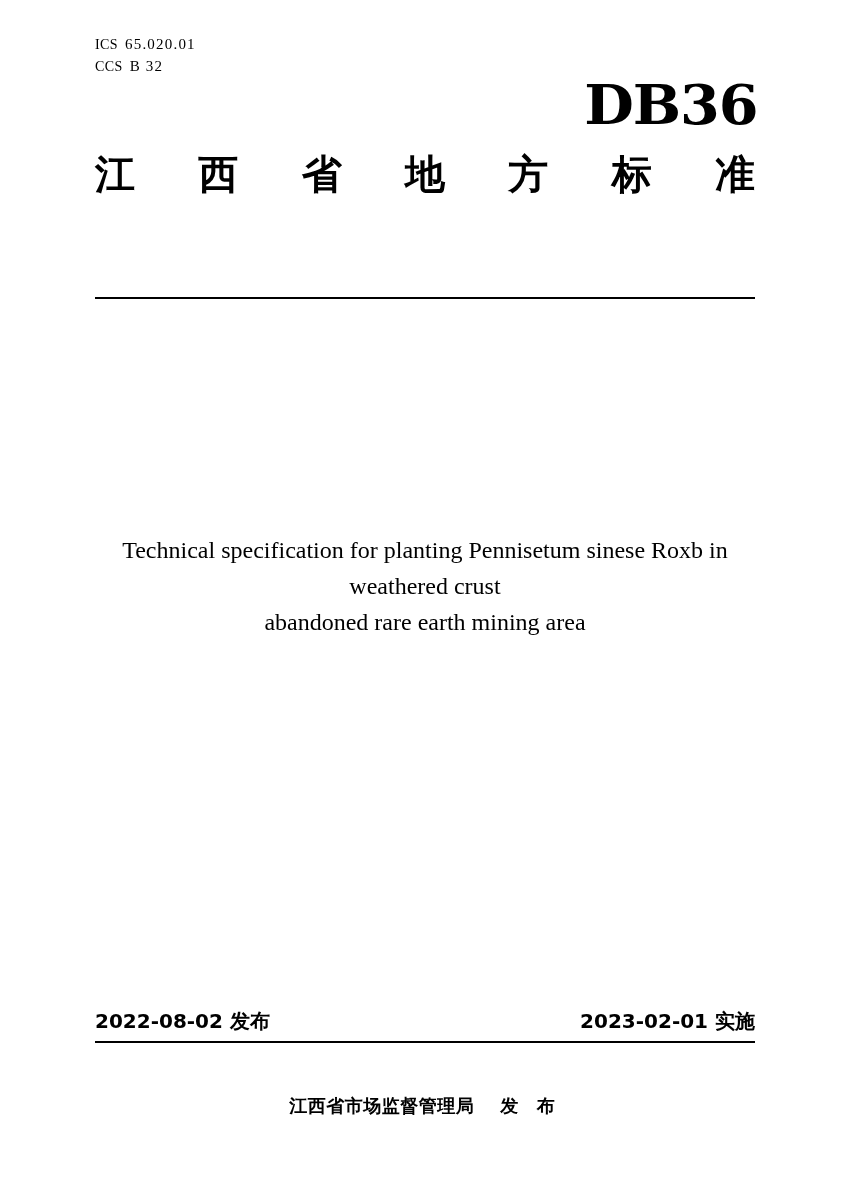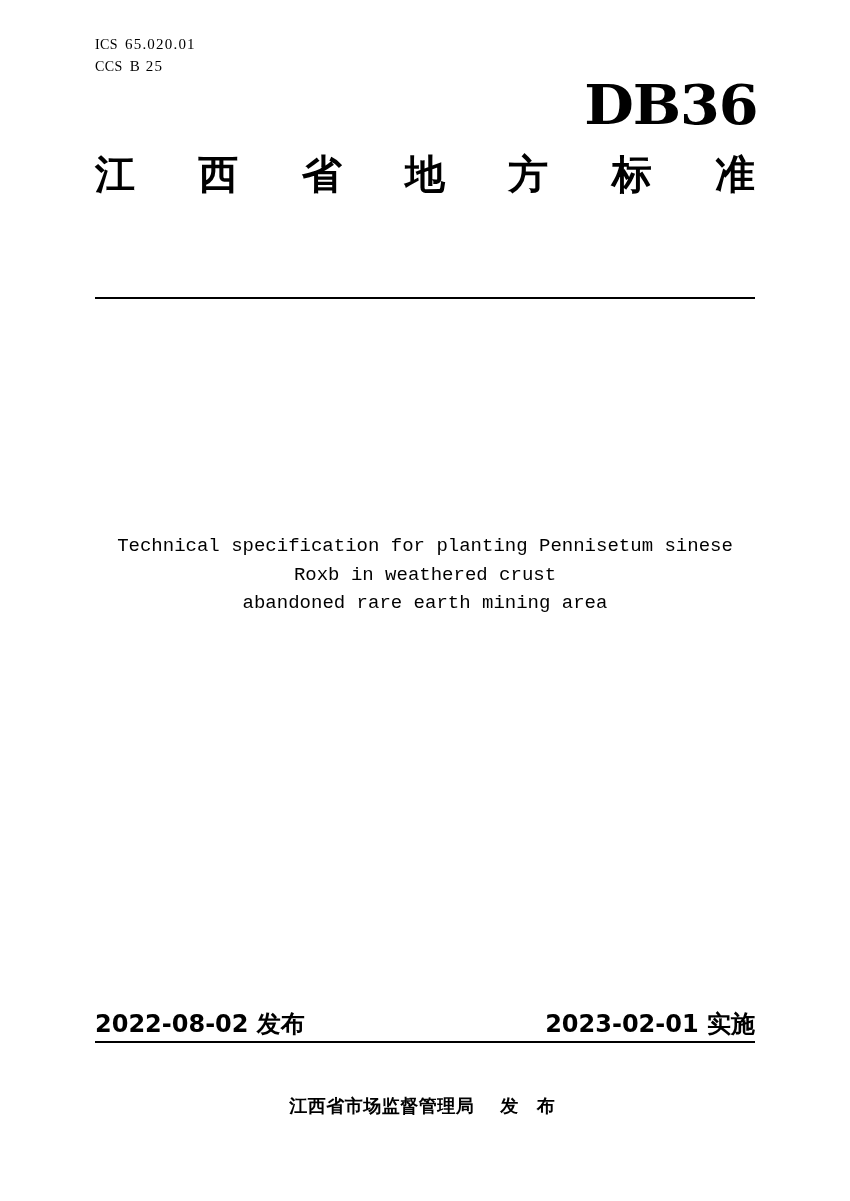--- a/index.html
+++ b/index.html
@@ -114,36 +114,36 @@
     font-size: 33px;
     letter-spacing: 1px;
     line-height: 1.3;
   }
   .title-en {
     position: absolute;
     left: 115px;
     right: 115px;
     top: 532px;
     text-align: center;
-    font-family: Liberation Mono, monospace;
-    font-size: 19px;
+    font-family: Liberation Serif, serif;
+    font-size: 24px;
     line-height: 1.5;
   }
 
   
   .date-row {
     position: absolute;
     left: 95px;
     right: 95px;
     top: 1008px;
     display: flex;
     justify-content: space-between;
     font-family: "DejaVu Sans", "Liberation Sans", sans-serif;
     font-weight: bold;
-    font-size: 24px;
+    font-size: 20px;
   }
 
   
   .issuer {
     position: absolute;
     left: 0;
     right: 0;
     top: 1094px;
     text-align: center;
     font-family: "DejaVu Sans", "Liberation Sans", sans-serif;
@@ -157,21 +157,21 @@
 </head>
 <body>
 
 <div class="page">
 
   <div class="codes">
     <div class="code-row">
       <span class="code-label">ICS</span><span class="code-value">65.020.01</span>
     </div>
     <div class="code-row">
-      <span class="code-label">CCS</span><span class="code-value">B 25</span>
+      <span class="code-label">CCS</span><span class="code-value">B 32</span>
     </div>
   </div>
 
   <div class="db-logo">DB36</div>
 
   <div class="province-std">
     <span>江</span>
     <span>西</span>
     <span>省</span>
     <span>地</span>

